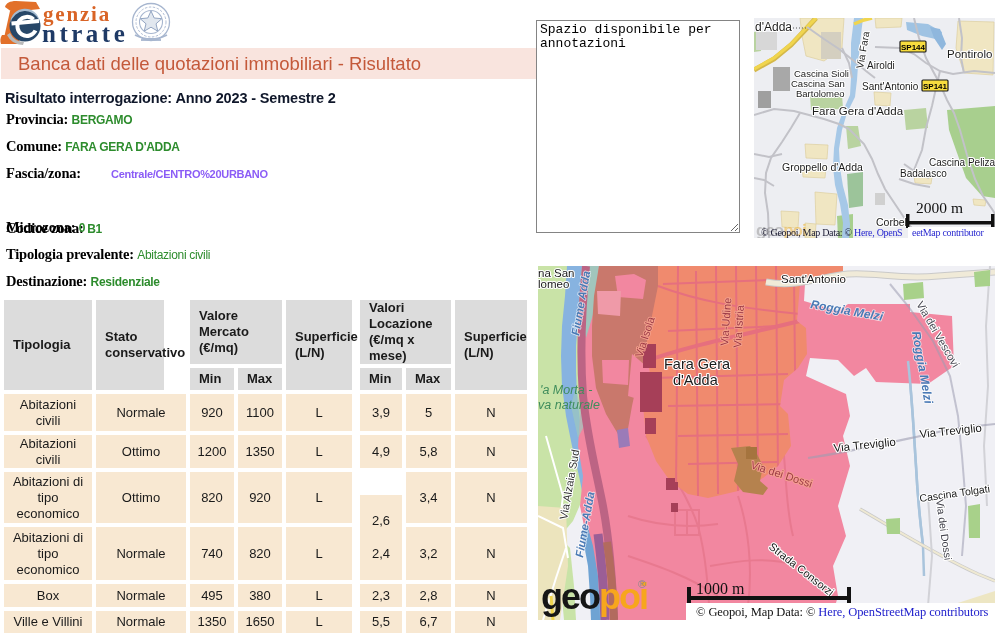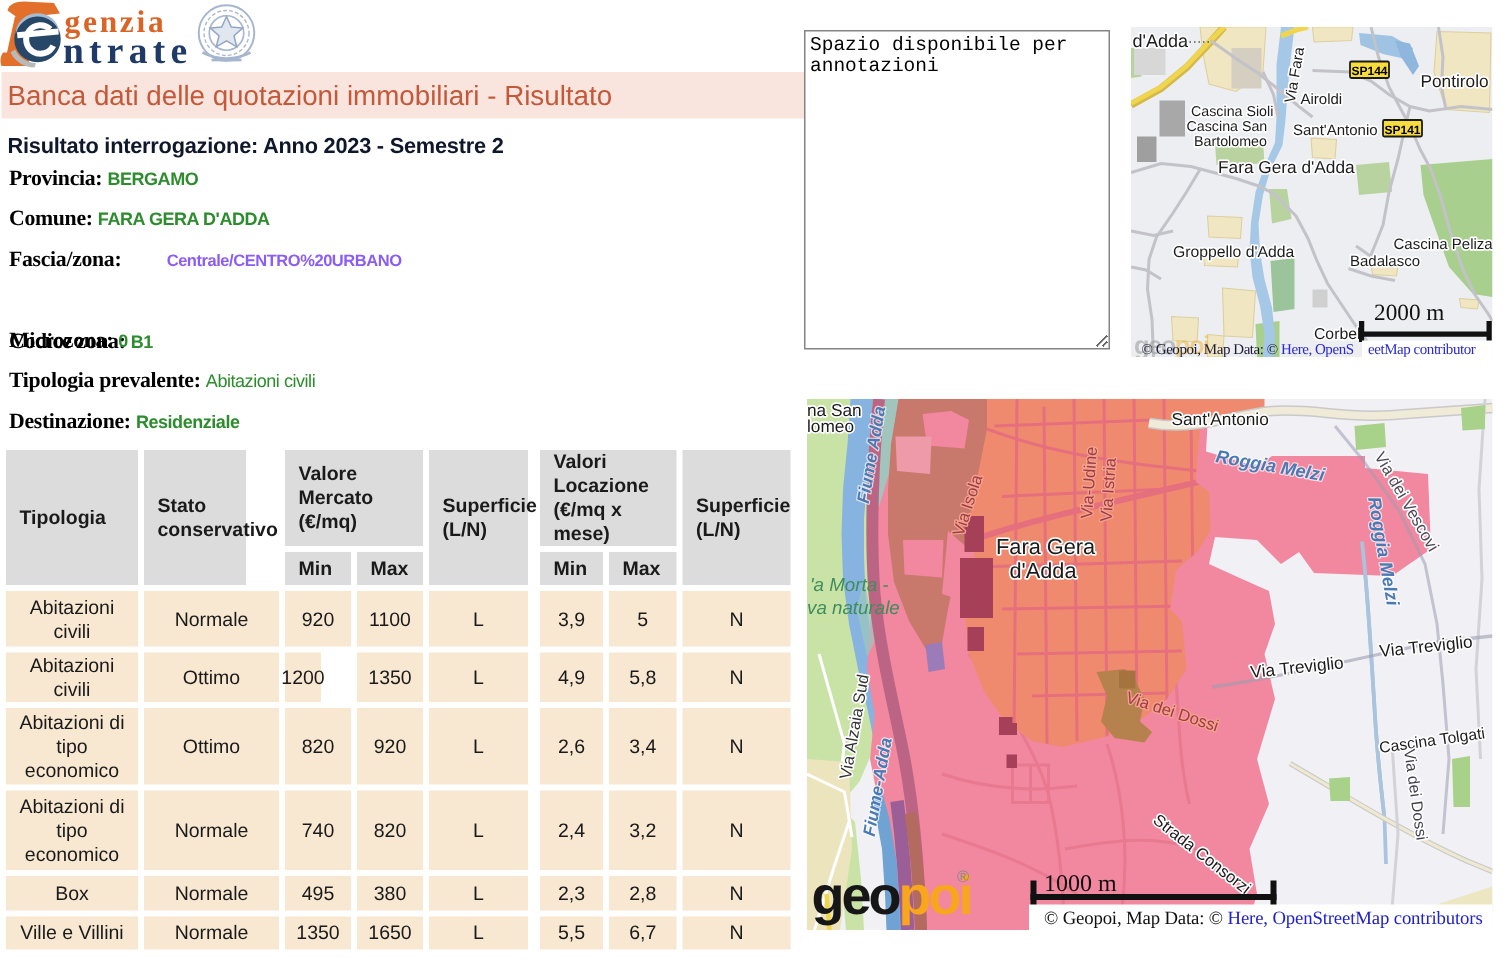--- a/index.html
+++ b/index.html
@@ -34,21 +34,21 @@
     <circle cx="151" cy="22" r="15" stroke-width="0.9" stroke-dasharray="2.5,1.5"></circle>
     <circle cx="151" cy="22" r="11.5" stroke-width="1.1"></circle>
     <path d="M151,11 l3.2,7 7.6,.7 -5.8,5.1 1.8,7.4 -6.8,-4 -6.8,4 1.8,-7.4 -5.8,-5.1 7.6,-.7 Z" fill="#e1e7ef" stroke="#93a5c2"></path>
     <path d="M135,35 q16,8 32,0" stroke-width="1.8"></path>
     <path d="M141,40 h20" stroke-width="1.8"></path>
   </g>
 </svg>
 </div>
 
 <div class="abs" style="left:1px;top:48px;width:536px;height:31px;background:#f9e4de;">
-  <div style="padding-left:4px;font-size:18.5px;line-height:31px;color:#c4593a;">Banca dati delle quotazioni immobiliari - Risultato</div>
+  <div style="padding-left:17px;font-size:18.5px;line-height:31px;color:#c4593a;">Banca dati delle quotazioni immobiliari - Risultato</div>
 </div>
 
 <div class="abs" style="left:5px;top:90px;font-size:14.5px;letter-spacing:-0.15px;font-weight:bold;color:#0f172a;">Risultato interrogazione: Anno 2023 - Semestre 2</div>
 
 <div class="abs" style="left:6px;top:111px;font-family:'Liberation Serif',serif;font-size:14.5px;letter-spacing:-0.2px;font-weight:bold;color:#000;">Provincia: <span style="font-family:'Liberation Sans',sans-serif;font-size:12px;letter-spacing:-0.3px;font-weight:bold;color:#2d8c2d;">BERGAMO</span></div>
 <div class="abs" style="left:6px;top:138px;font-family:'Liberation Serif',serif;font-size:14.5px;letter-spacing:-0.2px;font-weight:bold;color:#000;">Comune: <span style="font-family:'Liberation Sans',sans-serif;font-size:12px;letter-spacing:-0.3px;font-weight:bold;color:#2d8c2d;">FARA GERA D'ADDA</span></div>
 <div class="abs" style="left:6px;top:165px;font-family:'Liberation Serif',serif;font-size:14.5px;letter-spacing:-0.2px;font-weight:bold;color:#000;">Fascia/zona: <span style="font-family:'Liberation Sans',sans-serif;font-size:11px;letter-spacing:-0.3px;font-weight:bold;color:#8b5cf6;margin-left:24px;">&nbsp;Centrale/CENTRO%20URBANO</span></div>
 <div class="abs" style="left:6px;top:192px;font-family:'Liberation Serif',serif;font-size:14.5px;letter-spacing:-0.2px;font-weight:bold;color:#000;margin-top:28px;">Codice zona: <span style="font-family:'Liberation Sans',sans-serif;font-size:12px;letter-spacing:-0.3px;font-weight:bold;color:#2d8c2d;">B1</span></div>
 <div class="abs" style="left:6px;top:219px;font-family:'Liberation Serif',serif;font-size:14.5px;letter-spacing:-0.2px;font-weight:bold;color:#000;">Microzona: <span style="font-family:'Liberation Sans',sans-serif;font-size:12px;letter-spacing:-0.3px;font-weight:bold;color:#2d8c2d;">0</span></div>
 <div class="abs" style="left:6px;top:246px;font-family:'Liberation Serif',serif;font-size:14.5px;letter-spacing:-0.2px;font-weight:bold;color:#000;">Tipologia prevalente: <span style="font-family:'Liberation Sans',sans-serif;font-size:12px;letter-spacing:-0.3px;font-weight:normal;color:#2d8c2d;">Abitazioni civili</span></div>
@@ -91,33 +91,33 @@
 <div class="bcell" style="left:96px;top:394px;width:90px;height:37px;">Normale</div>
 <div class="bcell" style="left:190px;top:394px;width:44px;height:37px;">920</div>
 <div class="bcell" style="left:238px;top:394px;width:44px;height:37px;">1100</div>
 <div class="bcell" style="left:286px;top:394px;width:66px;height:37px;">L</div>
 <div class="bcell" style="left:360px;top:394px;width:42px;height:37px;">3,9</div>
 <div class="bcell" style="left:406px;top:394px;width:45px;height:37px;">5</div>
 <div class="bcell" style="left:455px;top:394px;width:72px;height:37px;">N</div>
 
 <div class="bcell" style="left:4px;top:435px;width:88px;height:33px;">Abitazioni<br>civili</div>
 <div class="bcell" style="left:96px;top:435px;width:90px;height:33px;">Ottimo</div>
-<div class="bcell" style="left:190px;top:435px;width:24px;height:33px;">1200</div>
+<div class="bcell" style="left:190px;top:435px;width:44px;height:33px;">1200</div>
 <div class="bcell" style="left:238px;top:435px;width:44px;height:33px;">1350</div>
 <div class="bcell" style="left:286px;top:435px;width:66px;height:33px;">L</div>
 <div class="bcell" style="left:360px;top:435px;width:42px;height:33px;">4,9</div>
 <div class="bcell" style="left:406px;top:435px;width:45px;height:33px;">5,8</div>
 <div class="bcell" style="left:455px;top:435px;width:72px;height:33px;">N</div>
 
 <div class="bcell" style="left:4px;top:472px;width:88px;height:51px;">Abitazioni di<br>tipo<br>economico</div>
 <div class="bcell" style="left:96px;top:472px;width:90px;height:51px;">Ottimo</div>
 <div class="bcell" style="left:190px;top:472px;width:44px;height:51px;">820</div>
 <div class="bcell" style="left:238px;top:472px;width:44px;height:51px;">920</div>
 <div class="bcell" style="left:286px;top:472px;width:66px;height:51px;">L</div>
-<div class="bcell" style="left:360px;top:472px;width:42px;height:51px;">2,6</div>
+<div class="bcell" style="left:360px;top:495px;width:42px;height:51px;">2,6</div>
 <div class="bcell" style="left:406px;top:472px;width:45px;height:51px;">3,4</div>
 <div class="bcell" style="left:455px;top:472px;width:72px;height:51px;">N</div>
 
 <div class="bcell" style="left:4px;top:527px;width:88px;height:53px;">Abitazioni di<br>tipo<br>economico</div>
 <div class="bcell" style="left:96px;top:527px;width:90px;height:53px;">Normale</div>
 <div class="bcell" style="left:190px;top:527px;width:44px;height:53px;">740</div>
 <div class="bcell" style="left:238px;top:527px;width:44px;height:53px;">820</div>
 <div class="bcell" style="left:286px;top:527px;width:66px;height:53px;">L</div>
 <div class="bcell" style="left:360px;top:527px;width:42px;height:53px;">2,4</div>
 <div class="bcell" style="left:406px;top:527px;width:45px;height:53px;">3,2</div>

